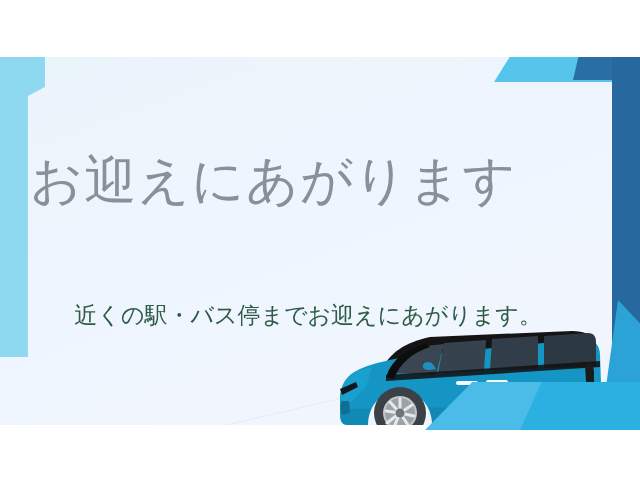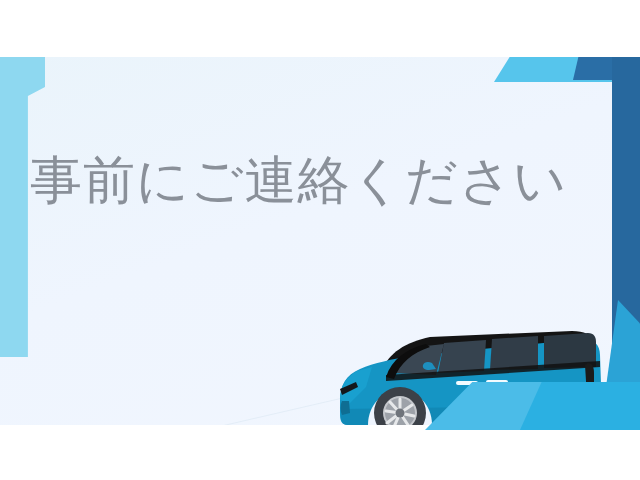--- a/index.html
+++ b/index.html
@@ -218,24 +218,24 @@
         <line x1="220" y1="104" x2="234" y2="107"></line>
         <line x1="220" y1="104" x2="228" y2="116"></line>
         <line x1="220" y1="104" x2="214" y2="118"></line>
         <line x1="220" y1="104" x2="207" y2="114"></line>
         <line x1="220" y1="104" x2="206" y2="102"></line>
         <line x1="220" y1="104" x2="210" y2="93"></line>
       </g>
       <circle cx="220" cy="104" r="4.5" fill="#6f747b"></circle>
     </svg>
 
-    <div class="headline">事前にご連絡ください</div>
+    <div class="headline">お迎えにあがります</div>
 
     <div class="subcopy">
-      <br>
+      <span>近くの駅・バス停までお迎えにあがります。</span><br>
     </div>
 
   </div>
 
   <div class="accent-left"></div>
   <div class="accent-left-notch"></div>
   <div class="accent-top-band"></div>
   <div class="accent-top-dark"></div>
   <div class="accent-right-strip"></div>
   <div class="accent-right-strip-lower"></div>

